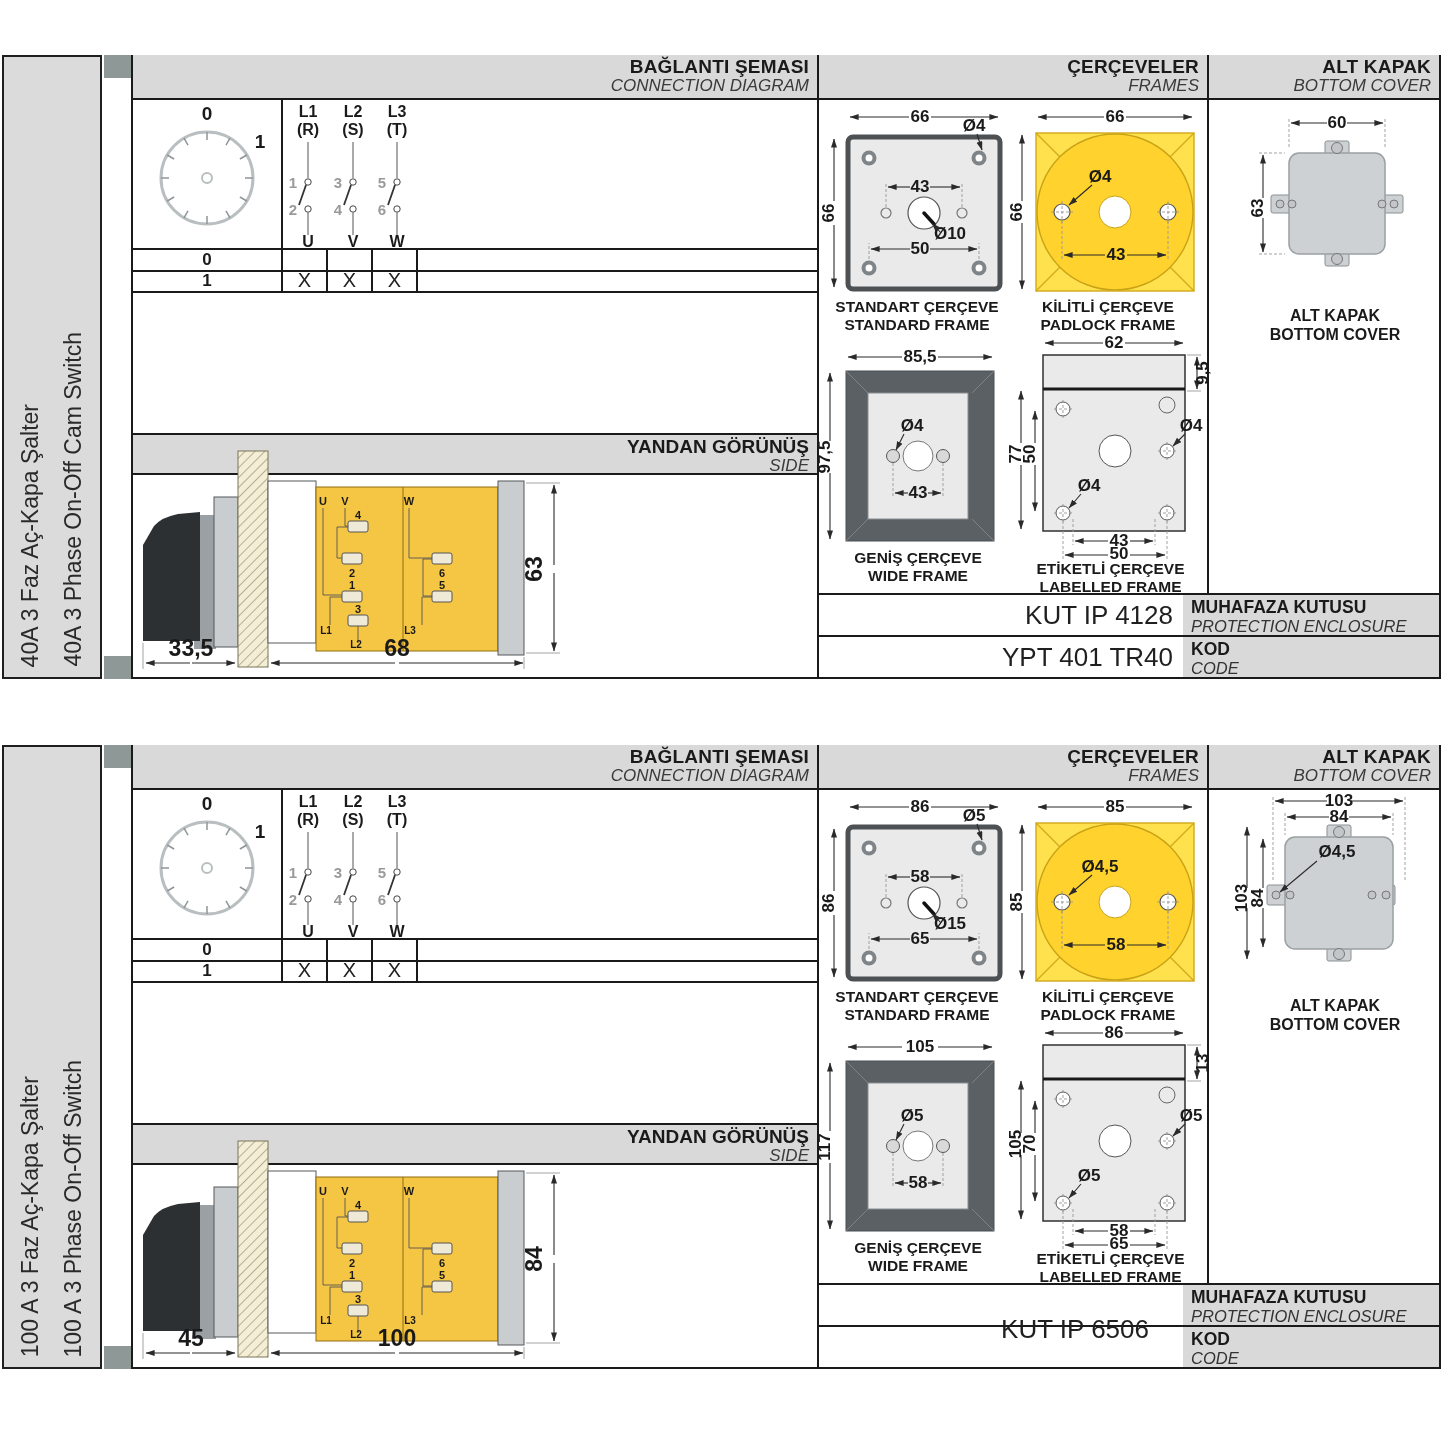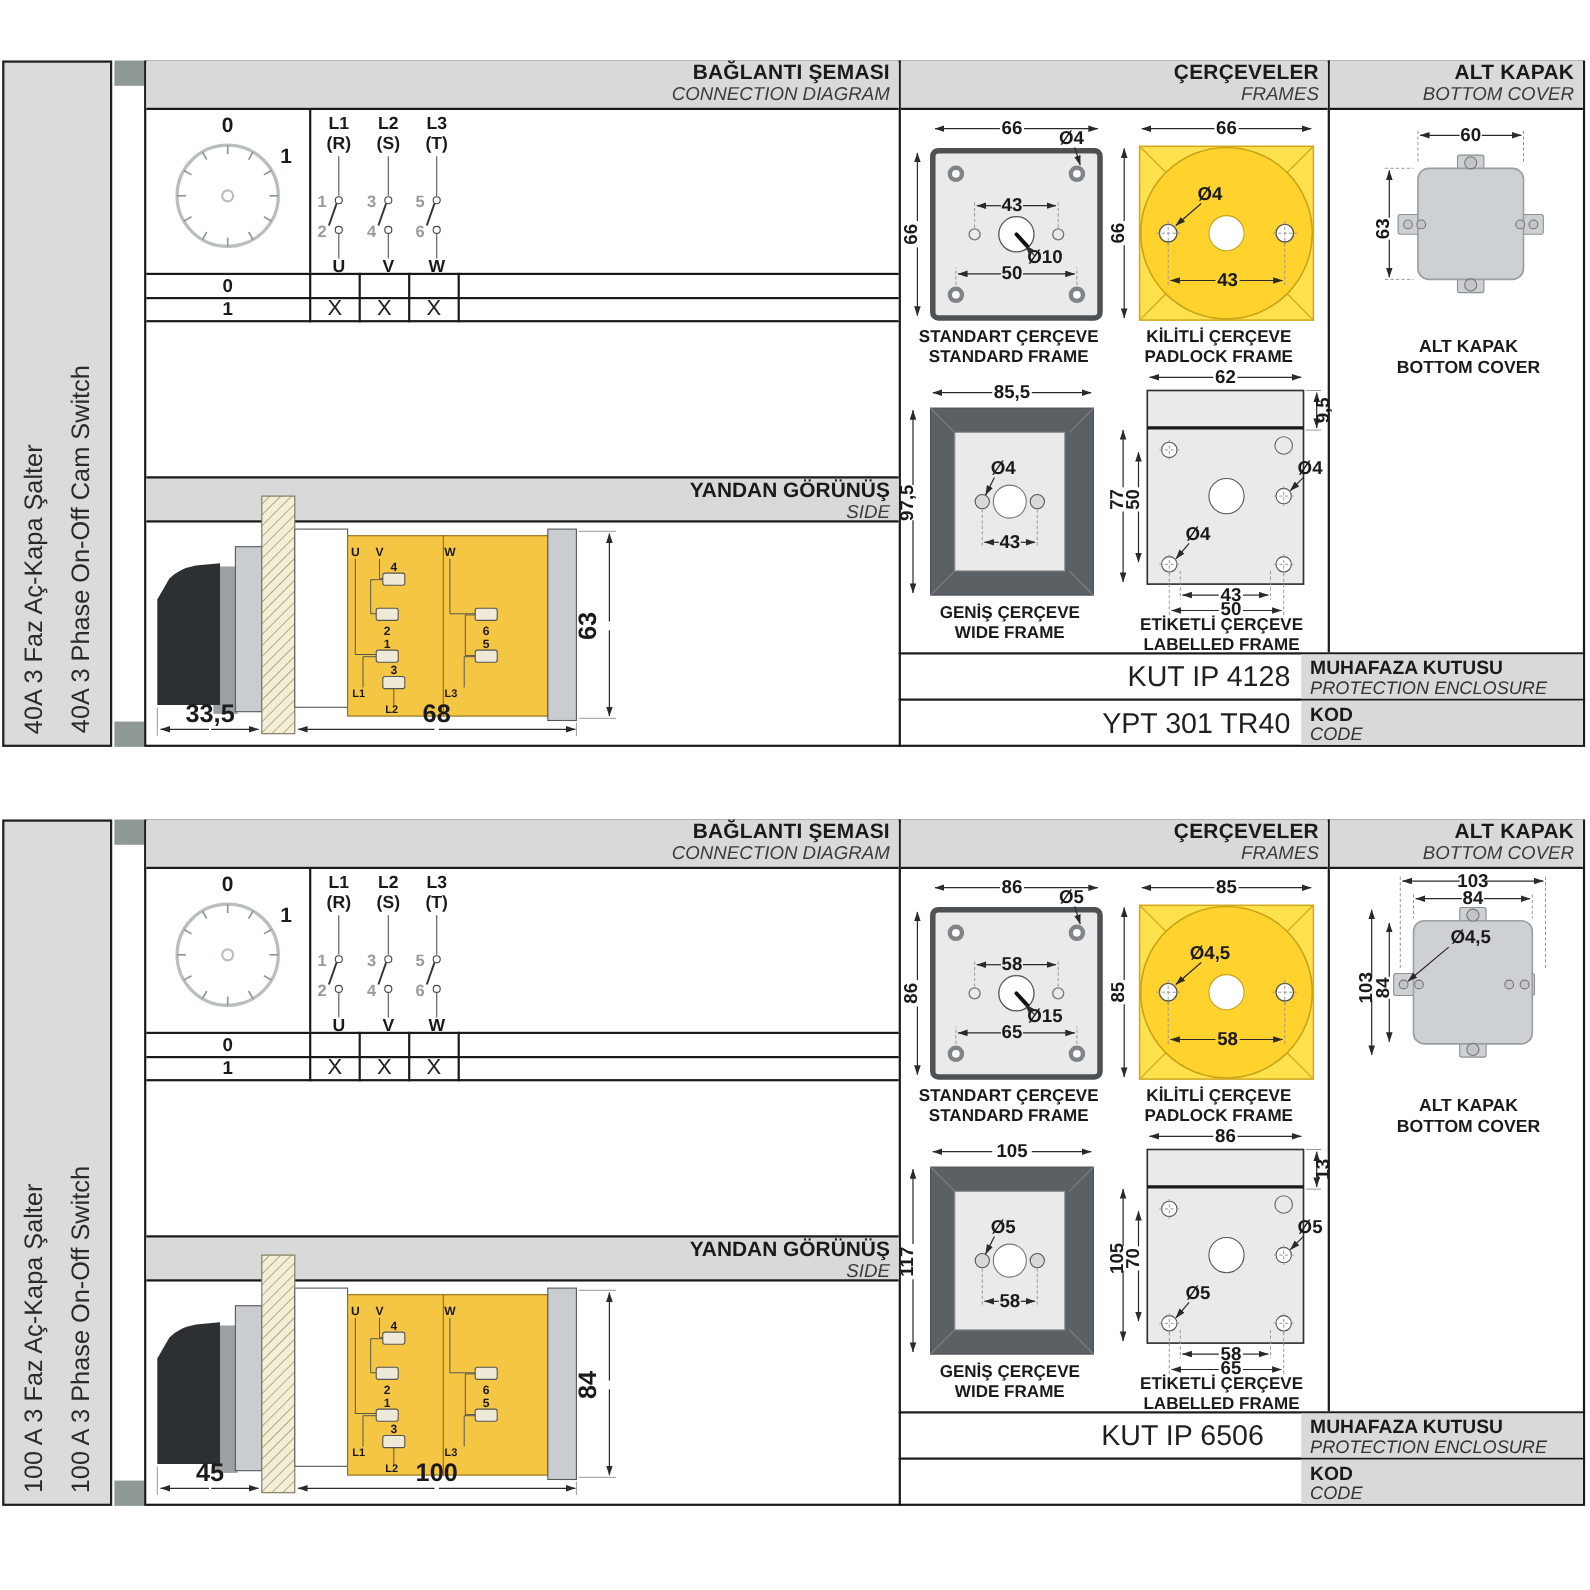--- a/index.html
+++ b/index.html
@@ -405,21 +405,21 @@
     <div>BOTTOM COVER</div>
   </div>
 
   <div class="ln" style="left:817px;top:538px;width:624px;height:2px"></div>
   <div class="ln" style="left:817px;top:580px;width:624px;height:2px"></div>
   <div class="codeval" style="left:819px;top:540px;width:364px;height:40px;line-height:40px">KUT IP 4128</div>
   <div class="graybox" style="left:1183px;top:540px;width:256px;height:40px">
     <div class="tr">MUHAFAZA KUTUSU</div>
     <div class="en">PROTECTION ENCLOSURE</div>
   </div>
-  <div class="codeval" style="left:819px;top:582px;width:364px;height:40px;line-height:40px">YPT 301 TR40</div>
+  <div class="codeval" style="left:819px;top:582px;width:364px;height:40px;line-height:40px">YPT 401 TR40</div>
   <div class="graybox" style="left:1183px;top:582px;width:256px;height:40px">
     <div class="tr">KOD</div>
     <div class="en">CODE</div>
   </div>
 </div>
 
 <div class="panel" style="top:745px">
   <div class="sidebox">
     <span class="vtext">100 A 3 Faz Aç-Kapa Şalter</span>
     <span class="vtext">100 A 3 Phase On-Off Switch</span>
@@ -777,21 +777,21 @@
     <text x="102" y="64" class="dimtxt" font-size="16">Ø4,5</text>
     <line x1="82" y1="68" x2="45" y2="99" class="dim"></line>
   </svg>
   <div class="cap" style="left:1235px;top:252px;width:200px;font-size:16px">
     <div>ALT KAPAK</div>
     <div>BOTTOM COVER</div>
   </div>
 
   <div class="ln" style="left:817px;top:538px;width:624px;height:2px"></div>
   <div class="ln" style="left:817px;top:580px;width:624px;height:2px"></div>
-  <div class="codeval" style="left:819px;top:540px;width:340px;height:40px;line-height:40px">KUT IP 6506</div>
+  <div class="codeval" style="left:819px;top:564px;width:340px;height:40px;line-height:40px">KUT IP 6506</div>
   <div class="graybox" style="left:1183px;top:540px;width:256px;height:40px">
     <div class="tr">MUHAFAZA KUTUSU</div>
     <div class="en">PROTECTION ENCLOSURE</div>
   </div>
   <div class="graybox" style="left:1183px;top:582px;width:256px;height:40px">
     <div class="tr">KOD</div>
     <div class="en">CODE</div>
   </div>
 </div>
 

